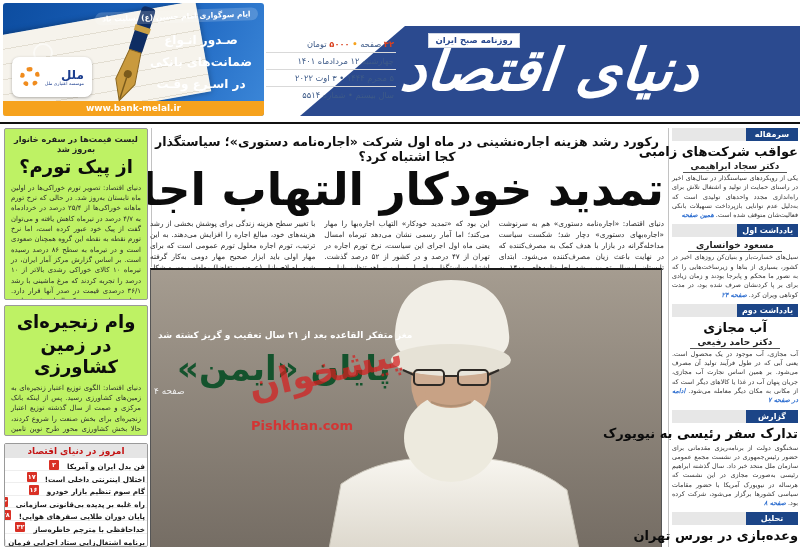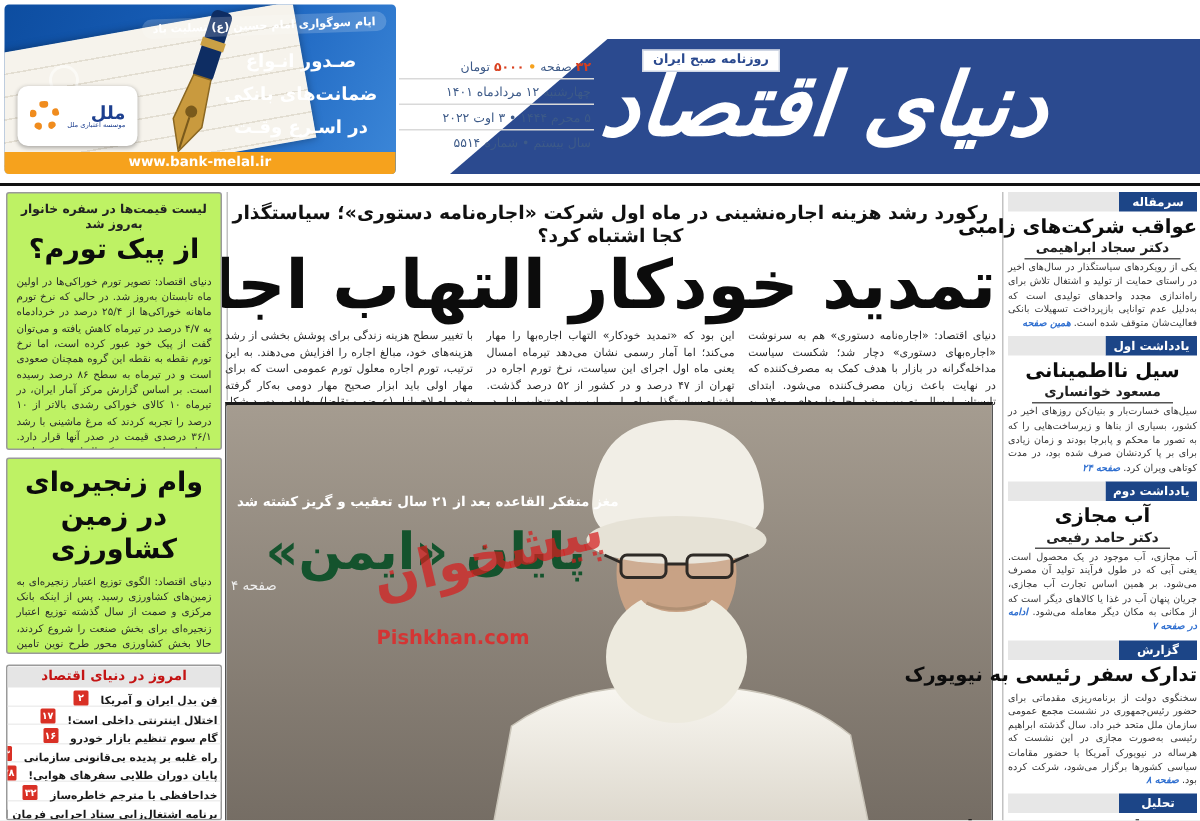--- a/index.html
+++ b/index.html
@@ -334,21 +334,20 @@
         <span>یکی از رویکردهای سیاستگذار در سال‌های اخیر در راستای حمایت از تولید و اشتغال تلاش برای راه‌اندازی مجدد واحدهای تولیدی است که به‌دلیل عدم توانایی بازپرداخت تسهیلات بانکی فعالیت‌شان متوقف شده است.</span>
         <span class="pagelink">همین صفحه</span>
       </div>
     </div>
 
     <div class="sec">
       <div class="sec-header">
         <span class="chip">یادداشت اول</span>
         <span class="bar"></span>
       </div>
-      <div class="sec-title">سیل نااطمینانی</div>
       <div class="sec-author"><span>مسعود خوانساری</span></div>
       <div class="sec-body">
         <span>سیل‌های خسارت‌بار و بنیان‌کن روزهای اخیر در کشور، بسیاری از بناها و زیرساخت‌هایی را که به تصور ما محکم و پابرجا بودند و زمان زیادی برای بر پا کردنشان صرف شده بود، در مدت کوتاهی ویران کرد.</span>
         <span class="pagelink">صفحه ۲۴</span>
       </div>
     </div>
 
     <div class="sec">
       <div class="sec-header">
         <span class="chip">یادداشت دوم</span>

